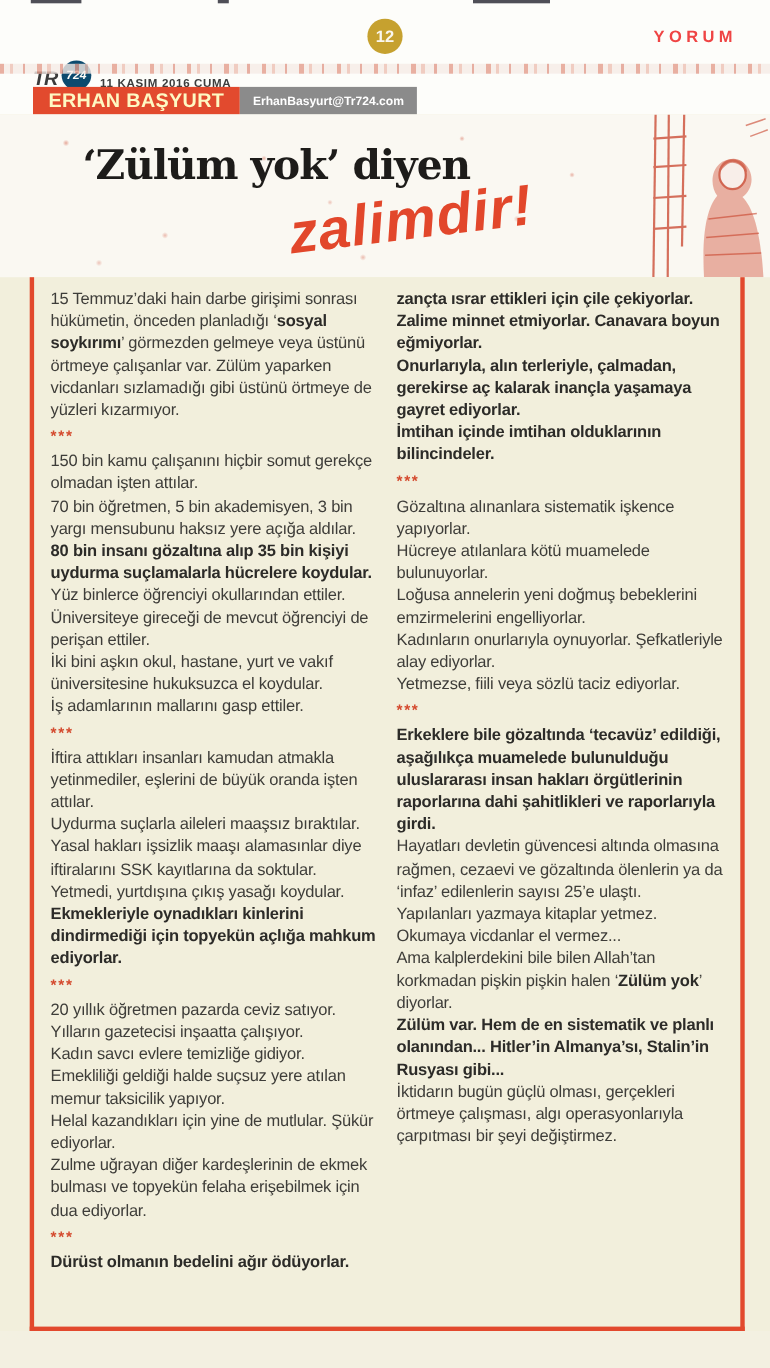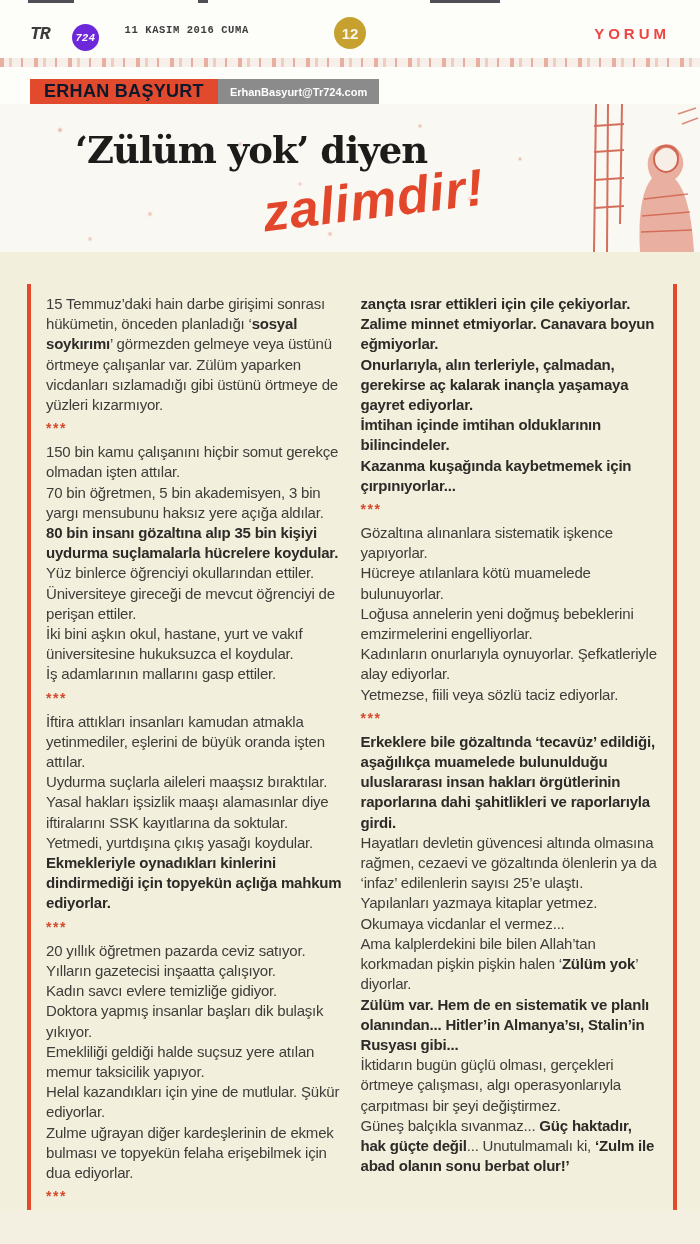--- a/index.html
+++ b/index.html
@@ -4,41 +4,41 @@
 <style>
   html,body{margin:0;padding:0;background:#e8e6e0;}
   .page{
     position:relative;width:700px;height:1244px;margin:0 auto;
     background:#f2efdc;overflow:hidden;
     font-family:"Liberation Sans",sans-serif;
   }
   
   .top-white{position:absolute;top:0;left:0;width:700px;height:104px;background:#fdfdfa;}
   .top-edge-speck{position:absolute;top:0;height:3px;background:#23232e;opacity:.8;}
-  .masthead-logo{position:absolute;top:24px;left:30px;display:flex;align-items:flex-start;gap:26px;font-family:Liberation Mono, monospace;}
+  .masthead-logo{position:absolute;top:24px;left:30px;display:flex;align-items:flex-end;gap:8px;}
   .logo-tr{font-style:italic;font-weight:bold;font-size:18px;color:#3c3c3c;letter-spacing:-1px;}
-  .logo-circle{width:27px;height:27px;border-radius:50%;background:#6d28d9;color:#fdfdfa;
-    font-weight:bold;font-style:italic;font-size:11px;display:flex;align-items:center;justify-content:center;margin-left:-4px;}
+  .logo-circle{width:27px;height:27px;border-radius:50%;background:#0c4a6e;color:#fdfdfa;
+    font-weight:bold;font-style:italic;font-size:11px;display:flex;align-items:center;justify-content:center;margin-left:-4px;margin-top:31px;}
   .logo-date{font-size:10.5px;font-weight:bold;color:#3c3c3c;letter-spacing:.6px;}
   .page-circle{position:absolute;top:17px;left:334px;width:32px;height:32px;border-radius:50%;
     background:#c6a12f;color:#faf7ef;font-size:15px;font-weight:bold;
     display:flex;align-items:center;justify-content:center;text-align:right;}
   .section-label{position:absolute;top:25px;right:30px;font-size:15px;font-weight:bold;
     color:#ef4444;letter-spacing:4px;}
   
   .speckle-band{position:absolute;top:58px;left:0;width:700px;height:9px;opacity:.8;
     background:
       repeating-linear-gradient(90deg,
         rgba(214,92,66,.55) 0 4px, rgba(250,244,239,0) 4px 9px,
         rgba(226,130,104,.4) 9px 12px, rgba(250,244,239,0) 12px 21px,
         rgba(205,75,48,.5) 21px 23px, rgba(250,244,239,0) 23px 34px),
       #f6ece7;}
   
   .author-row{position:absolute;top:79px;left:30px;display:flex;height:25px;}
-  .author-name{background:#e24a2e;color:#0f172a;font-weight:bold;font-size:18px;
+  .author-name{background:#e24a2e;color:#fef9c3;font-weight:bold;font-size:18px;
     letter-spacing:.3px;padding:0 14px;display:flex;align-items:center;}
   .author-email{background:#8b8b8b;color:#ffffff;font-weight:bold;font-size:11px;
     padding:0 12px;display:flex;align-items:center;}
   
   .masthead{position:absolute;top:104px;left:0;width:700px;height:148px;
     background-image:
       radial-gradient(circle 2px at 60px 26px, rgba(205,70,45,.45), rgba(0,0,0,0) 3px),
       radial-gradient(circle 2px at 150px 110px, rgba(205,70,45,.35), rgba(0,0,0,0) 3px),
       radial-gradient(circle 1.5px at 240px 40px, rgba(205,70,45,.4), rgba(0,0,0,0) 2.5px),
       radial-gradient(circle 2px at 330px 130px, rgba(205,70,45,.35), rgba(0,0,0,0) 3px),
@@ -50,21 +50,21 @@
     background-color:#faf8f2;}
   .headline-1{position:absolute;left:45px;top:24px;
     font-family:"DejaVu Serif",serif;font-weight:bold;font-size:37px;color:#1d1c1a;letter-spacing:-1px;margin-left:30px;}
   .headline-2{position:absolute;left:262px;top:66px;
     font-family:"Liberation Sans",sans-serif;font-weight:bold;font-style:italic;
     font-size:52px;color:#e2472b;transform:rotate(-7deg);letter-spacing:1px;}
   .mast-illustration{position:absolute;right:0;top:0;width:118px;height:148px;}
   
   .body-box{position:absolute;top:252px;left:27px;width:650px;height:958px;
     border-left:4px solid #e2492d;border-right:4px solid #e2492d;border-bottom:4px solid #e2492d;
-    box-sizing:border-box;background:#f2efdc;overflow:hidden;margin-top:32px;}
+    box-sizing:border-box;background:#f2efdc;overflow:hidden;}
   .columns{display:flex;gap:16px;padding:10px 14px 0 15px;}
   .col{flex:1;min-width:0;}
   .para{margin:0;font-size:15px;line-height:20.2px;color:#3e3d39;letter-spacing:-.2px;}
   .para .b{font-weight:bold;color:#2c2b28;}
   .para .i{font-style:italic;}
   .sep{color:#d44a2e;font-weight:bold;font-size:14px;letter-spacing:1.5px;
     line-height:14px;margin:6px 0 7px;}
   .footer-blank{position:absolute;bottom:0;left:0;width:700px;height:34px;background:#f3f0e1;}
 </style>
 </head>
@@ -138,45 +138,42 @@
           <div class="sep">***</div>
           <p class="para"><span>İftira attıkları insanları kamudan atmakla yetinmediler, eşlerini de büyük oranda işten attılar.</span></p>
           <p class="para"><span>Uydurma suçlarla aileleri maaşsız bıraktılar.</span></p>
           <p class="para"><span>Yasal hakları işsizlik maaşı alamasınlar diye iftiralarını SSK kayıtlarına da soktular.</span></p>
           <p class="para"><span>Yetmedi, yurtdışına çıkış yasağı koydular.</span></p>
           <p class="para"><span class="b">Ekmekleriyle oynadıkları kinlerini dindirmediği için topyekün açlığa mahkum ediyorlar.</span></p>
           <div class="sep">***</div>
           <p class="para"><span>20 yıllık öğretmen pazarda ceviz satıyor.</span></p>
           <p class="para"><span>Yılların gazetecisi inşaatta çalışıyor.</span></p>
           <p class="para"><span>Kadın savcı evlere temizliğe gidiyor.</span></p>
-          <p class="para"><span>Doktora yapmış insanlar başları dik bulaşık yıkıyor.</span></p>
           <p class="para"><span>Emekliliği geldiği halde suçsuz yere atılan memur taksicilik yapıyor.</span></p>
           <p class="para"><span>Helal kazandıkları için yine de mutlular. Şükür ediyorlar.</span></p>
           <p class="para"><span>Zulme uğrayan diğer kardeşlerinin de ekmek bulması ve topyekün felaha erişebilmek için dua ediyorlar.</span></p>
           <div class="sep">***</div>
           <p class="para"><span class="b">Dürüst olmanın bedelini ağır ödüyorlar.</span></p>
         </div>
       <div class="col" id="col-right">
           <p class="para"><span class="b">zançta ısrar ettikleri için çile çekiyorlar.</span></p>
           <p class="para"><span class="b">Zalime minnet etmiyorlar. Canavara boyun eğmiyorlar.</span></p>
           <p class="para"><span class="b">Onurlarıyla, alın terleriyle, çalmadan, gerekirse aç kalarak inançla yaşamaya gayret ediyorlar.</span></p>
           <p class="para"><span class="b">İmtihan içinde imtihan olduklarının bilincindeler.</span></p>
-          <p class="para"><span class="b">Kazanma kuşağında kaybetmemek için çırpınıyorlar...</span></p>
           <div class="sep">***</div>
           <p class="para"><span>Gözaltına alınanlara sistematik işkence yapıyorlar.</span></p>
           <p class="para"><span>Hücreye atılanlara kötü muamelede bulunuyorlar.</span></p>
           <p class="para"><span>Loğusa annelerin yeni doğmuş bebeklerini emzirmelerini engelliyorlar.</span></p>
           <p class="para"><span>Kadınların onurlarıyla oynuyorlar. Şefkatleriyle alay ediyorlar.</span></p>
           <p class="para"><span>Yetmezse, fiili veya sözlü taciz ediyorlar.</span></p>
           <div class="sep">***</div>
           <p class="para"><span class="b">Erkeklere bile gözaltında ‘tecavüz’ edildiği, aşağılıkça muamelede bulunulduğu uluslararası insan hakları örgütlerinin raporlarına dahi şahitlikleri ve raporlarıyla girdi.</span></p>
           <p class="para"><span>Hayatları devletin güvencesi altında olmasına rağmen, cezaevi ve gözaltında ölenlerin ya da ‘infaz’ edilenlerin sayısı 25’e ulaştı.</span></p>
           <p class="para"><span>Yapılanları yazmaya kitaplar yetmez. Okumaya vicdanlar el vermez...</span></p>
           <p class="para"><span>Ama kalplerdekini bile bilen Allah’tan korkmadan pişkin pişkin halen ‘</span><span class="b">Zülüm yok</span><span>’ diyorlar.</span></p>
           <p class="para"><span class="b">Zülüm var. Hem de en sistematik ve planlı olanından... Hitler’in Almanya’sı, Stalin’in Rusyası gibi...</span></p>
           <p class="para"><span>İktidarın bugün güçlü olması, gerçekleri örtmeye çalışması, algı operasyonlarıyla çarpıtması bir şeyi değiştirmez.</span></p>
-          <p class="para"><span>Güneş balçıkla sıvanmaz... </span><span class="b">Güç haktadır, hak güçte değil</span><span>... Unutulmamalı ki, </span><span class="b">‘Zulm ile abad olanın sonu berbat olur!’</span></p>
         </div>
     </div>
   </div>
 
   <div class="footer-blank"></div>
 </div>
 
 </body></html>

